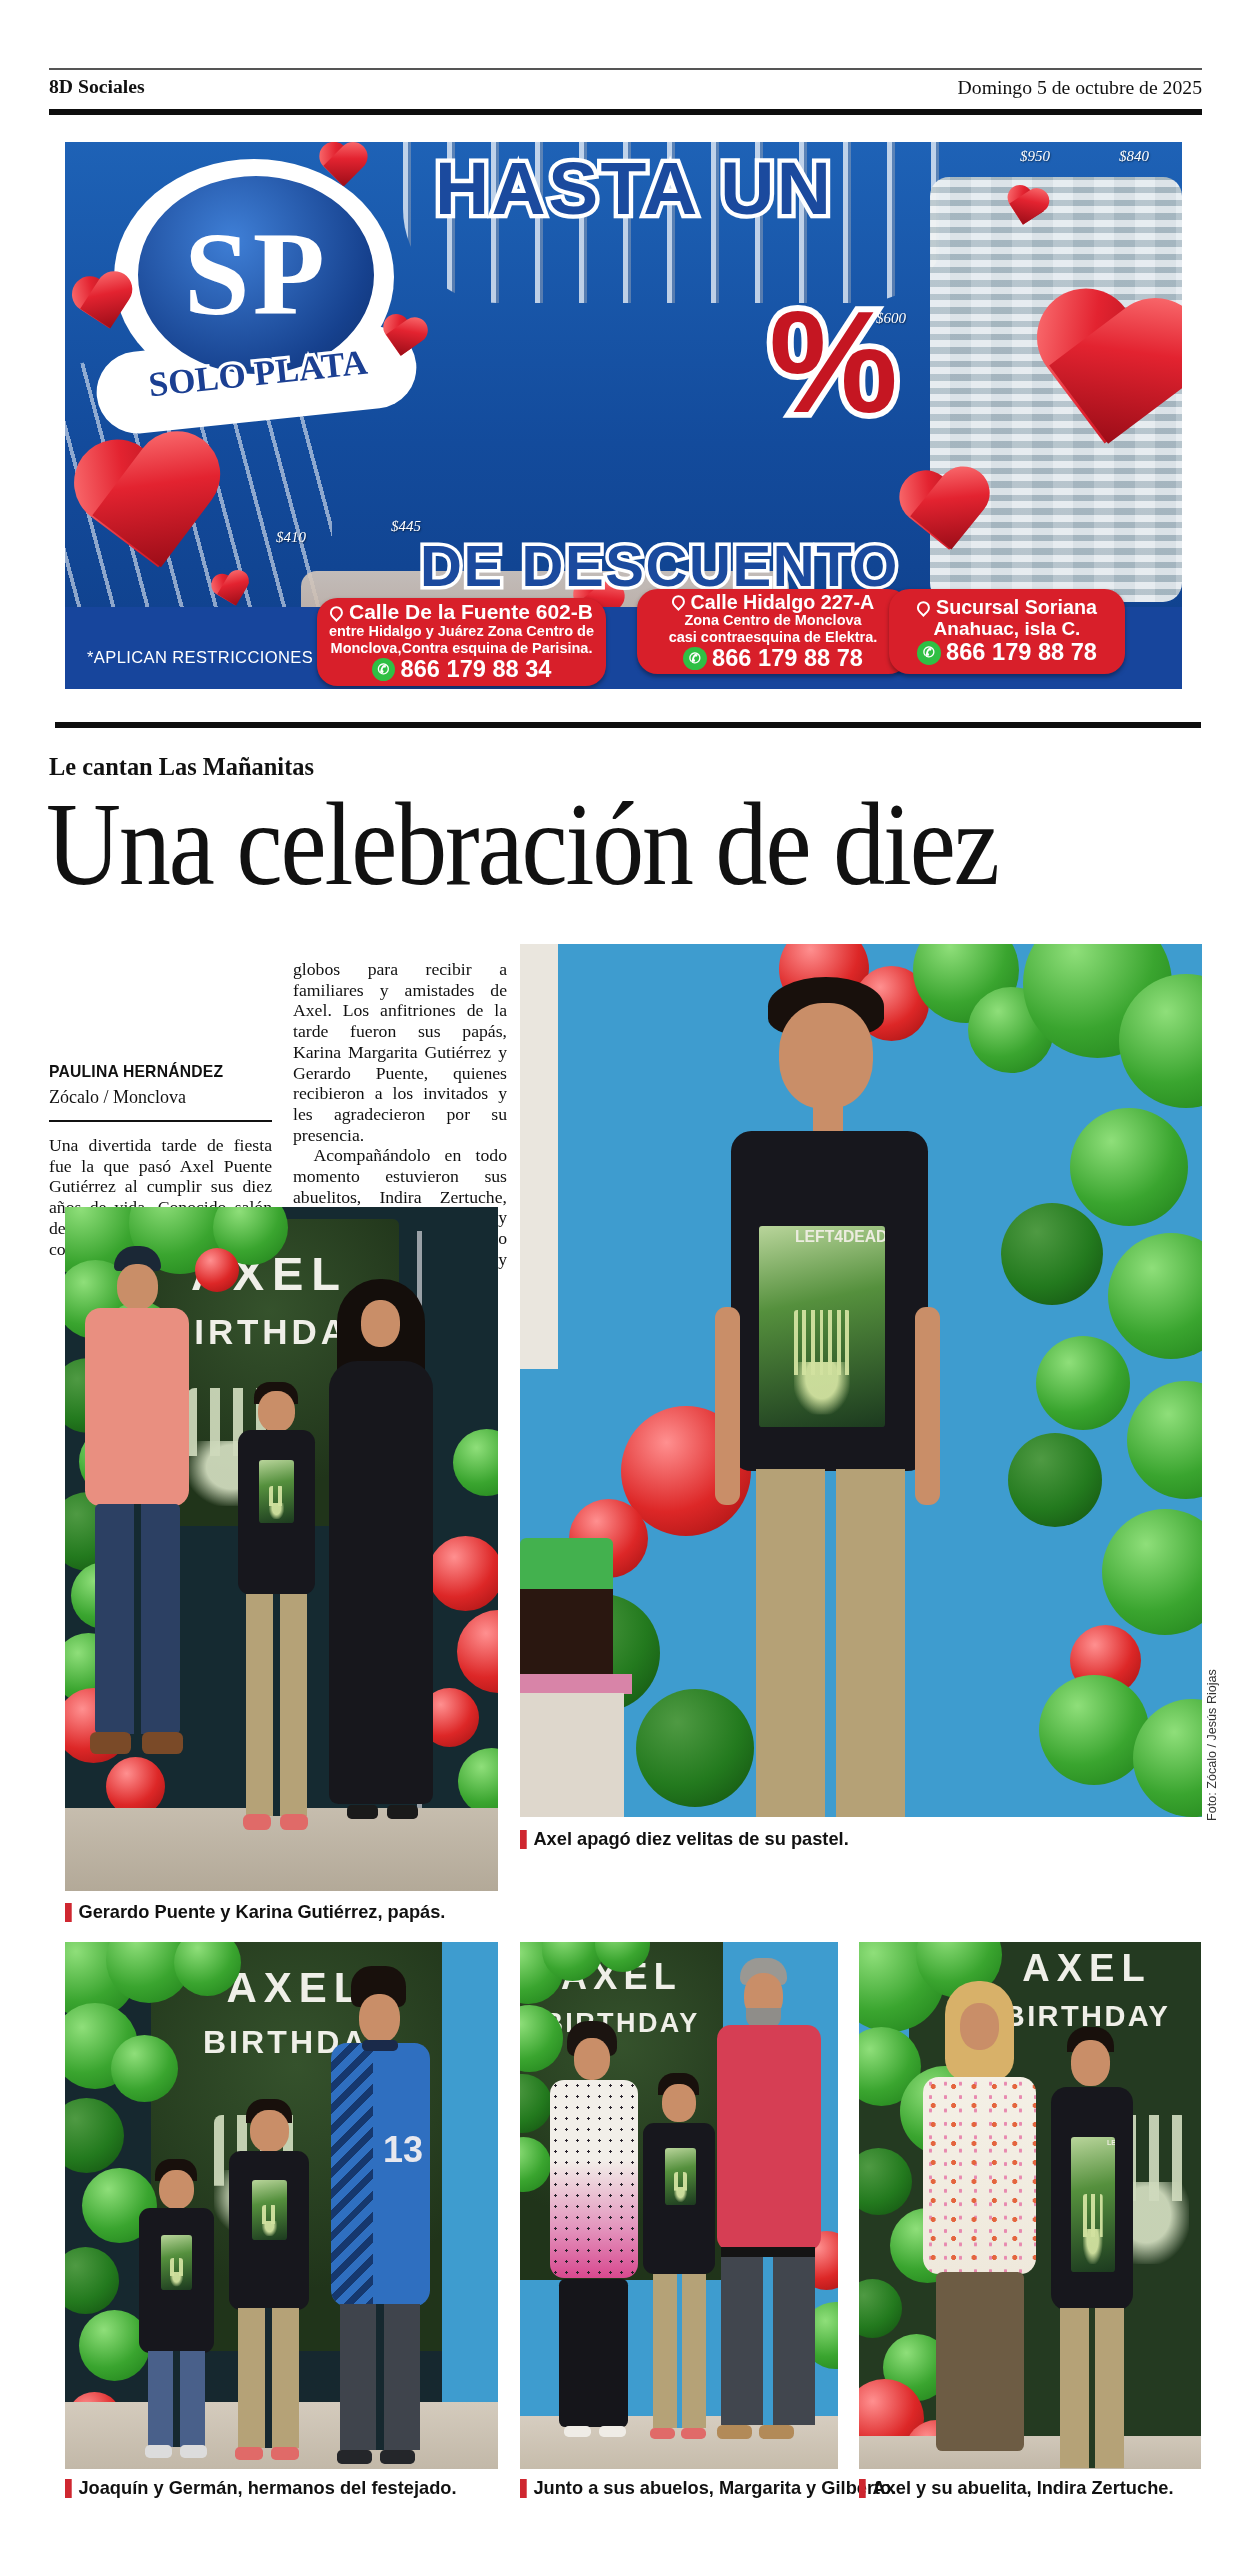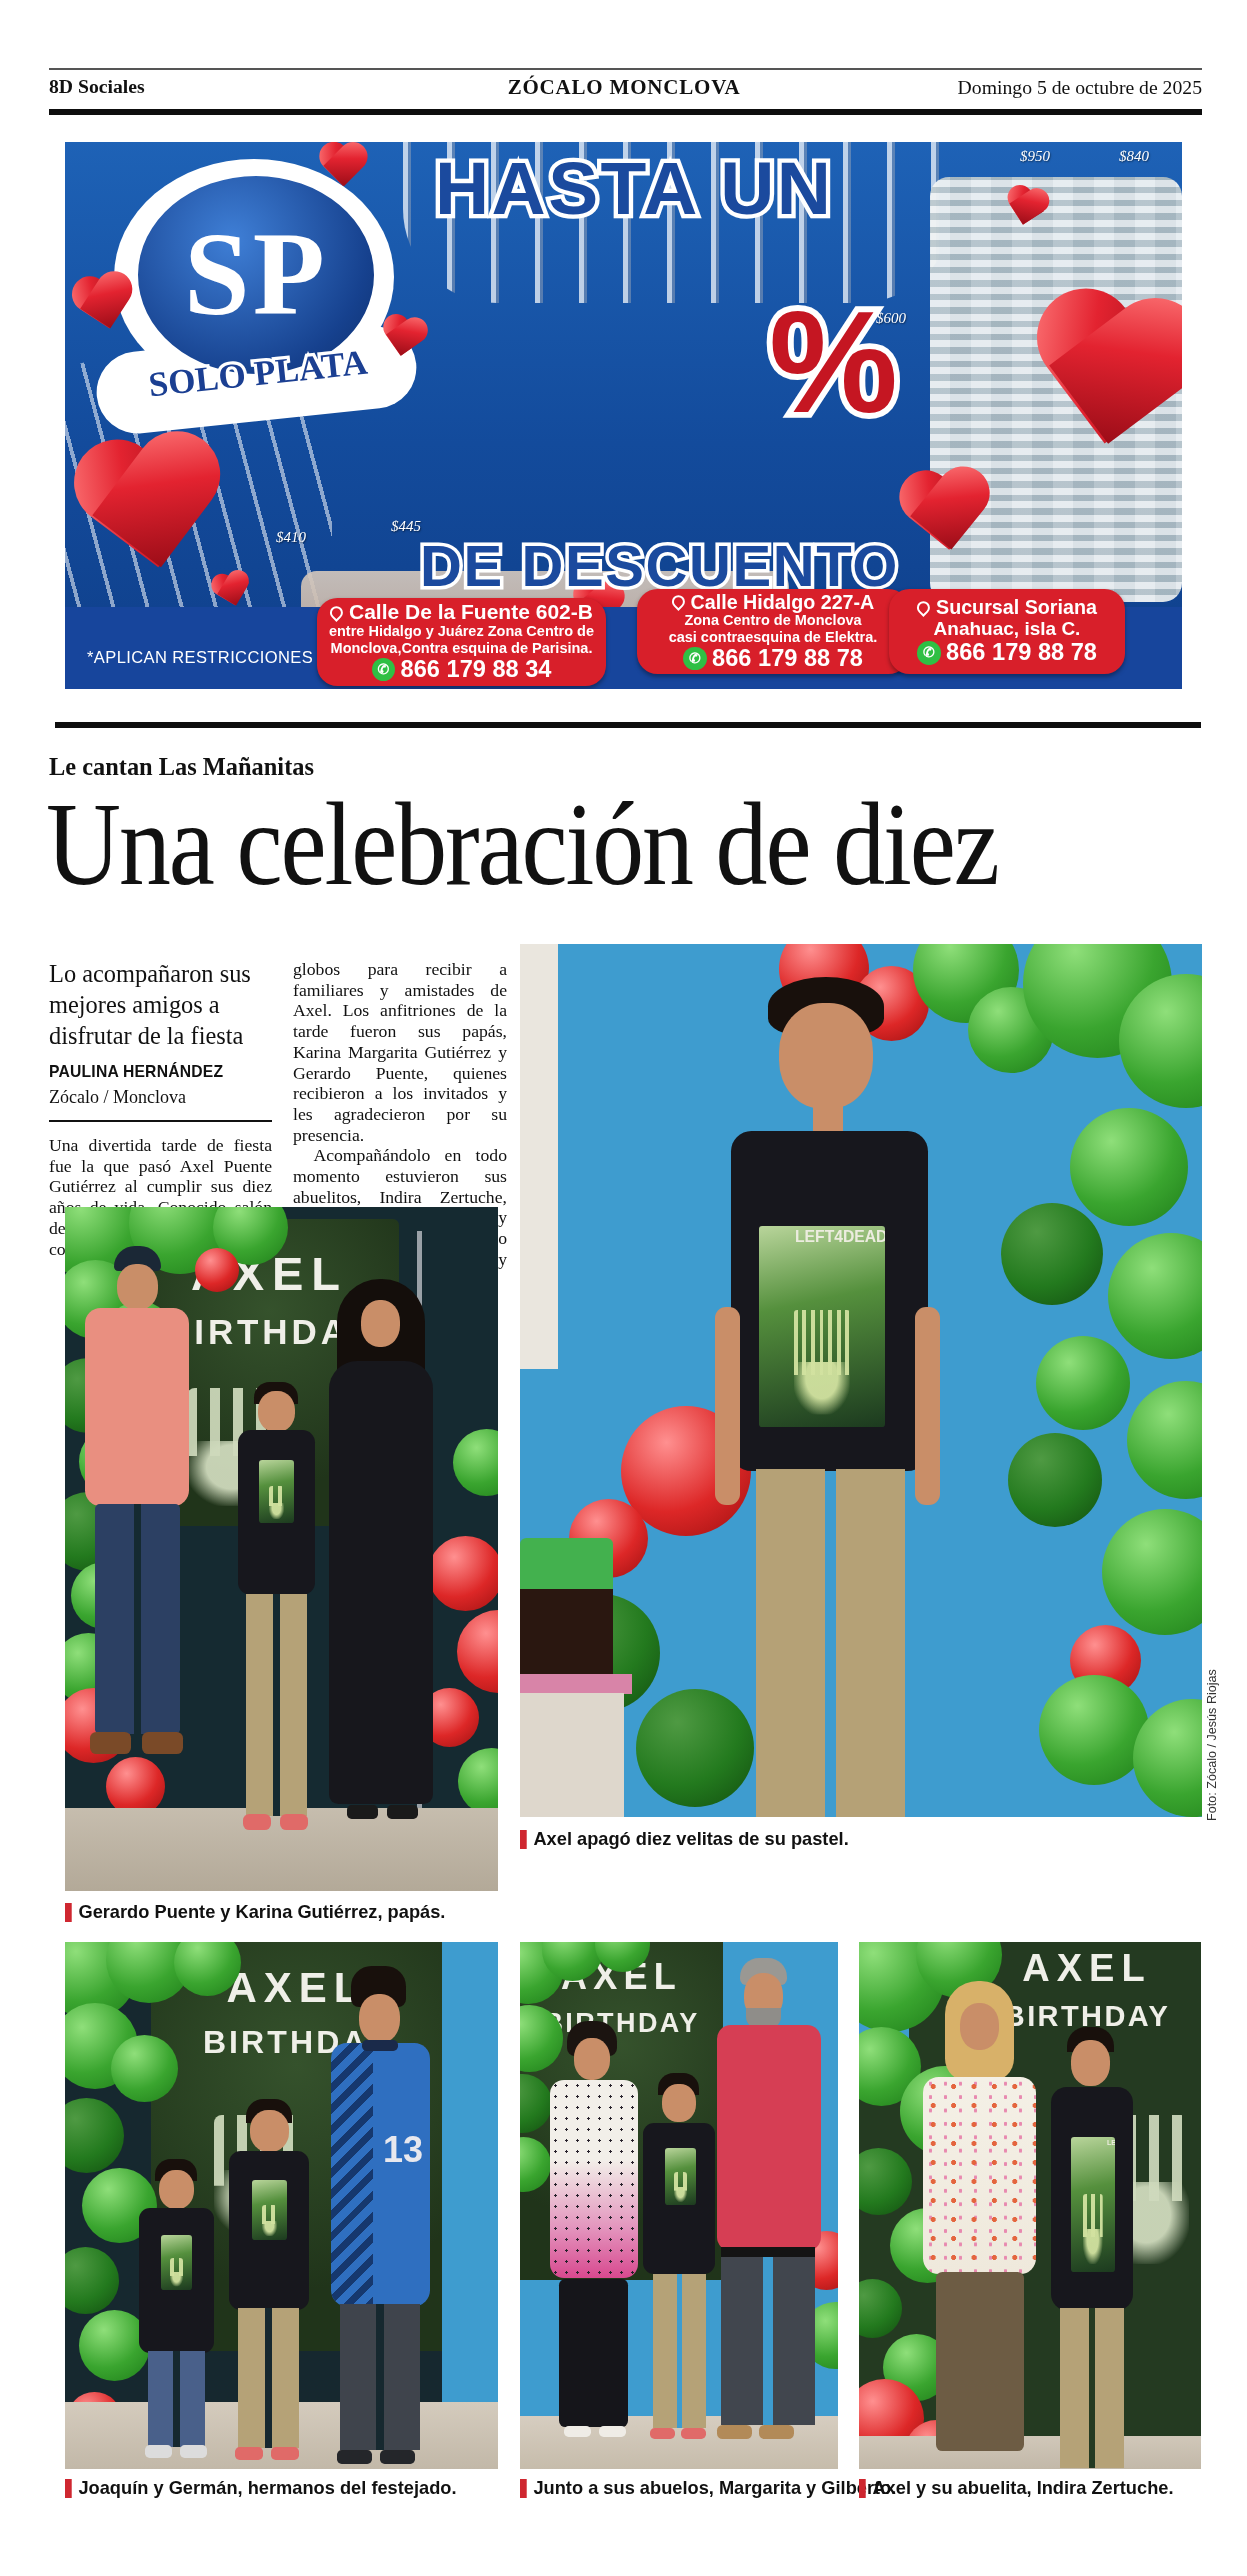--- a/index.html
+++ b/index.html
@@ -89,21 +89,20 @@
           font-family:"Liberation Sans",sans-serif;font-size:12.6px;color:#333;}
   .jersey-no{position:absolute;color:#e8e8ee;font-family:"Liberation Sans",sans-serif;font-weight:bold;}
 </style>
 </head>
 <body>
 
 <div id="page">
 
   <div class="thinrule" style="top:68px"></div>
   <div class="hdr-sec">8D Sociales</div>
-  <div class="hdr-mast">ZÓCALO MONCLOVA</div>
   <div class="hdr-date">Domingo 5 de octubre de 2025</div>
   <div class="thickrule" style="top:109px"></div>
 
   <div class="ad">
 
     <div class="panel" style="left:338px;top:0;width:550px;height:161px;border-radius:0 0 94px 94px;
          background:linear-gradient(180deg,#d9cfc6,#c9b4a4);
          background-image:repeating-linear-gradient(90deg,rgba(255,255,255,.75) 0 4.7px,rgba(170,175,185,.45) 4.7px 7.9px,rgba(0,0,0,0) 7.9px 44px);"></div>
     <div class="panel" style="left:865px;top:35px;width:252px;height:425px;border-radius:19px;background:#ccd7db;
          background-image:repeating-linear-gradient(0deg,rgba(255,255,255,.6) 0 7px,rgba(140,160,170,.35) 7px 13.4px),repeating-linear-gradient(90deg,rgba(255,255,255,.25) 0 20.4px,rgba(120,140,150,.2) 20.4px 41px);"></div>
@@ -181,21 +180,20 @@
           <span class="wa">✆</span>
           <span>866 179 88 78</span>
         </div>
     </div>
   </div>
 
   <div class="thickrule" style="top:722px;left:55px;width:1146px;"></div>
   <div class="kicker">Le cantan Las Mañanitas</div>
   <h1 class="headline" style="margin:0;font-weight:normal;">Una celebración de diez</h1>
 
-  <div class="deck">Lo acompañaron sus mejores amigos a disfrutar de la fiesta</div>
   <div class="byline">PAULINA HERNÁNDEZ</div>
   <div class="byorg">Zócalo / Monclova</div>
   <div class="byrule"></div>
   <div class="bodytxt" style="left:49px;top:1135px;width:223px;">Una divertida tarde de fiesta fue la que pasó Axel Puente Gutiérrez al cumplir sus diez años de vida. Conocido salón de la ciudad fue decorado con coloridos</div>
   <div class="bodytxt" style="left:293px;top:959px;width:214px;">
     <div>globos para recibir a familiares y amistades de Axel. Los anfitriones de la tarde fueron sus papás, Karina Margarita Gutiérrez y Gerardo Puente, quienes recibieron a los invitados y les agradecieron por su presencia.</div>
     <div class="indent">Acompañándolo en todo momento estuvieron sus abuelitos, Indira Zertuche, Gilberto Gutiérrez y Margarita González así como sus hermanos Joaquín y Germán.</div>
   </div>
 
   <div class="photo" style="left:65px;top:1207px;width:433px;height:684px;background:#152a31;">

